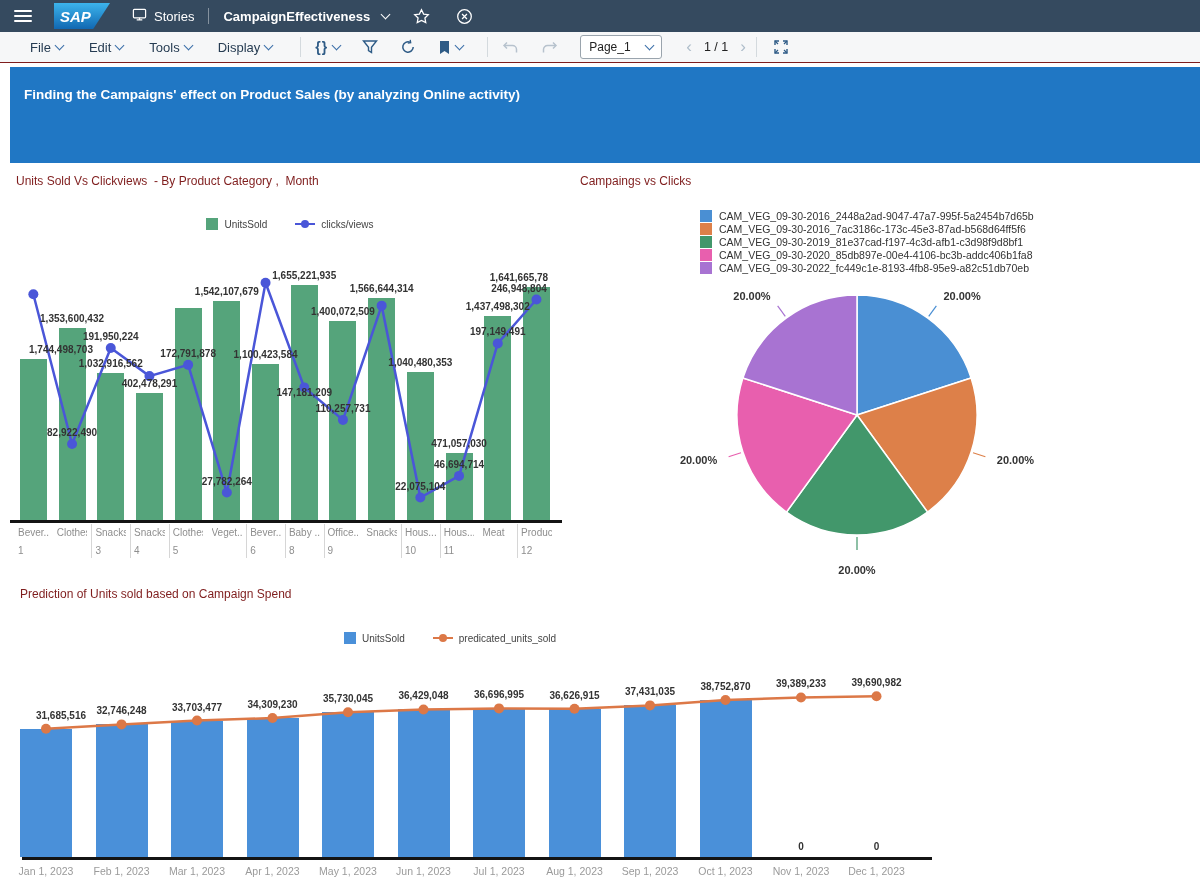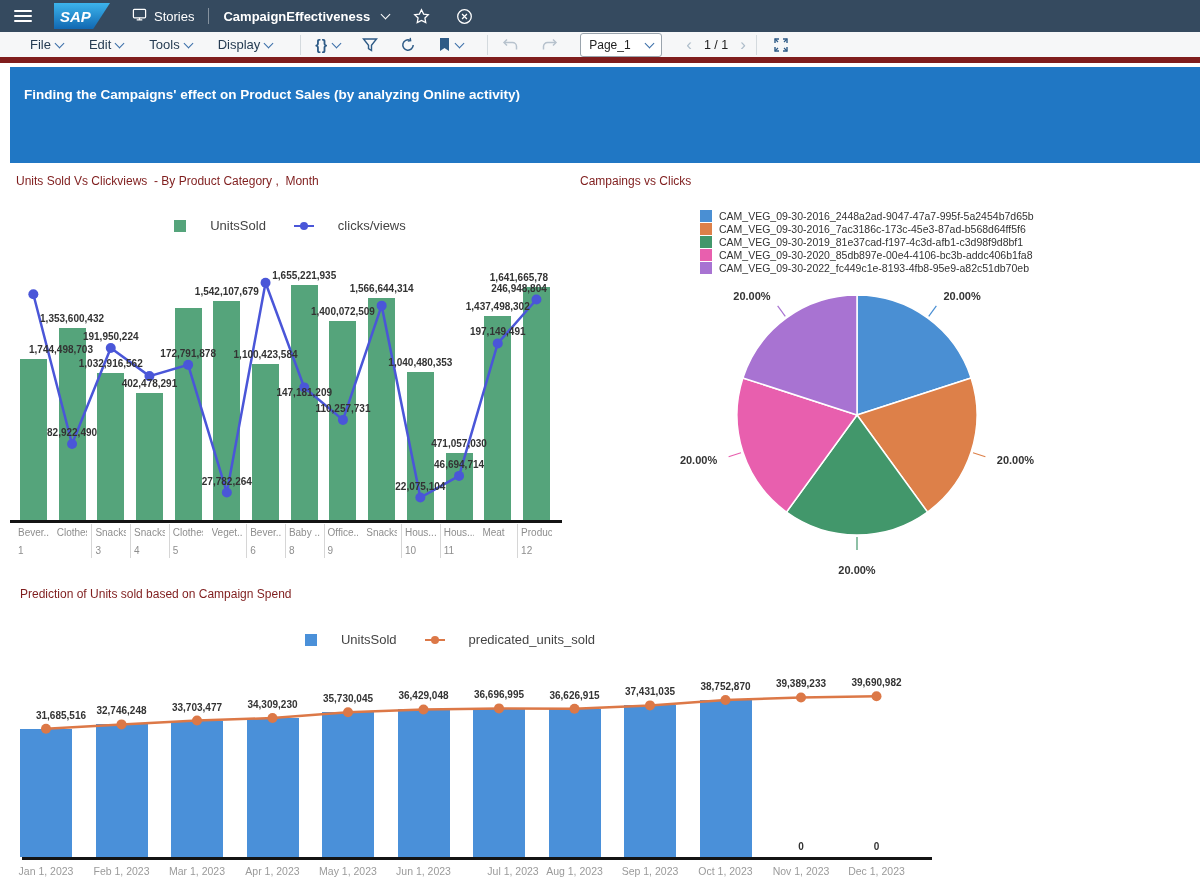--- a/index.html
+++ b/index.html
@@ -17,42 +17,42 @@
   .shell-item{display:flex;align-items:center;gap:7px;font-size:13px;color:#fff;}
   .shell-sep{width:1px;height:16px;background:rgba(255,255,255,.4);margin:0 14px;}
   .doc-title{font-weight:bold;font-size:13px;}
   .chev{display:inline-block;width:6px;height:6px;border-right:1.6px solid #3a6ea8;
     border-bottom:1.6px solid #3a6ea8;transform:rotate(45deg);margin-left:5px;margin-top:-3px;}
   .chev.w{border-color:#fff;}
   .shell-icon{margin-left:26px;cursor:pointer;display:flex;align-items:center;}
 
   
   .toolbar{position:absolute;left:0;top:32px;width:1200px;height:31px;background:#f6f7f8;
-    border-bottom:6px solid #7f1d1d;display:flex;align-items:center;padding:0 0 0 30px;box-sizing:border-box;}
+    border-bottom:1px solid #7f1d1d;display:flex;align-items:center;padding:0 0 0 30px;box-sizing:border-box;}
   .menu-item{display:flex;align-items:center;font-size:13px;color:#263c52;margin-right:26px;cursor:pointer;}
   .tb-sep{width:1px;height:20px;background:#d4dade;margin:0 14px 0 2px;}
   .tb-icon{display:flex;align-items:center;margin-right:22px;color:#2e5b86;cursor:pointer;}
   .tb-icon.dim{color:#b7c2cd;}
   .braces{font-size:14px;font-weight:bold;color:#2e5b86;letter-spacing:1px;}
   .page-box{display:flex;align-items:center;justify-content:space-between;width:82px;height:24px;
     background:#fff;border:1px solid #9aa4ad;border-radius:3px;padding:0 8px;box-sizing:border-box;
     font-size:12px;color:#222;margin-right:16px;cursor:pointer;}
   .pag-arrow{font-size:17px;color:#aebdca;padding:0 8px;cursor:default;}
   .pag-text{font-size:12.5px;color:#222;padding:0 4px;}
 
   
   .banner{position:absolute;left:10px;top:67px;width:1190px;height:96px;background:#2077c4;color:#fff;}
   .banner h1{margin:0;padding:8px 0 0 14px;font-size:24px;font-weight:bold;white-space:pre;}
   .banner h2{margin:0;padding:20px 0 0 14px;font-size:13.5px;font-weight:bold;white-space:pre;}
 
   
   .chart{position:absolute;overflow:hidden;}
   .ctitle{position:absolute;font-size:12px;color:#7f1d1d;white-space:pre;}
   .legend-row{position:absolute;display:flex;justify-content:center;align-items:center;gap:28px;}
-  .legend-item{display:flex;align-items:center;gap:24px;font-size:13px;color:#444;cursor:pointer;}
+  .legend-item{display:flex;align-items:center;gap:6px;font-size:10px;color:#444;cursor:pointer;}
   .sw{width:12px;height:12px;display:inline-block;}
   .linedot{position:relative;width:20px;height:8px;display:inline-block;}
   .linedot .ln{position:absolute;left:0;top:3px;width:20px;height:2px;}
   .linedot .dt{position:absolute;left:6px;top:0;width:8px;height:8px;border-radius:50%;}
   .bar{position:absolute;}
   .lbl{position:absolute;width:110px;text-align:center;font-size:10px;font-weight:bold;color:#333;white-space:nowrap;z-index:4;}
   .axisline{position:absolute;background:#141414;z-index:3;}
   .cat,.mon{position:absolute;font-size:10px;color:#8e8e8e;white-space:nowrap;overflow:hidden;}
   .gsep{position:absolute;width:1px;background:#d6d6d6;}
   .xlab{position:absolute;font-size:10.5px;color:#9a9a9a;text-align:center;white-space:nowrap;}
@@ -364,21 +364,21 @@
       <div class="lbl" style="top: 119.048px; left: 207.5px; width: 110px;">34,309,230</div>
       <div class="xlab" style="left: 224.5px; top: 285px; width: 76px;">Apr 1, 2023</div>
       <div class="bar" style="left: 312px; top: 132px; width: 52px; height: 145px; background: rgb(74, 144, 217); z-index: 1;"></div>
       <div class="lbl" style="top: 113.293px; left: 283px; width: 110px;">35,730,045</div>
       <div class="xlab" style="left: 300px; top: 285px; width: 76px;">May 1, 2023</div>
       <div class="bar" style="left: 387.5px; top: 129px; width: 52px; height: 148px; background: rgb(74, 144, 217); z-index: 1;"></div>
       <div class="lbl" style="top: 110.462px; left: 358.5px; width: 110px;">36,429,048</div>
       <div class="xlab" style="left: 375.5px; top: 285px; width: 76px;">Jun 1, 2023</div>
       <div class="bar" style="left: 463px; top: 128px; width: 52px; height: 149px; background: rgb(74, 144, 217); z-index: 1;"></div>
       <div class="lbl" style="top: 109.377px; left: 434px; width: 110px;">36,696,995</div>
-      <div class="xlab" style="left: 465px; top: 285px; width: 76px;">Jul 1, 2023</div>
+      <div class="xlab" style="left: 451px; top: 285px; width: 76px;">Jul 1, 2023</div>
       <div class="bar" style="left: 538.5px; top: 129px; width: 52px; height: 148px; background: rgb(74, 144, 217); z-index: 1;"></div>
       <div class="lbl" style="top: 109.661px; left: 509.5px; width: 110px;">36,626,915</div>
       <div class="xlab" style="left: 526.5px; top: 285px; width: 76px;">Aug 1, 2023</div>
       <div class="bar" style="left: 614px; top: 125px; width: 52px; height: 152px; background: rgb(74, 144, 217); z-index: 1;"></div>
       <div class="lbl" style="top: 106.404px; left: 585px; width: 110px;">37,431,035</div>
       <div class="xlab" style="left: 602px; top: 285px; width: 76px;">Sep 1, 2023</div>
       <div class="bar" style="left: 689.5px; top: 120px; width: 52px; height: 157px; background: rgb(74, 144, 217); z-index: 1;"></div>
       <div class="lbl" style="top: 101.051px; left: 660.5px; width: 110px;">38,752,870</div>
       <div class="xlab" style="left: 677.5px; top: 285px; width: 76px;">Oct 1, 2023</div>
       <div class="lbl" style="top: 261px; left: 761px; width: 60px;">0</div>

